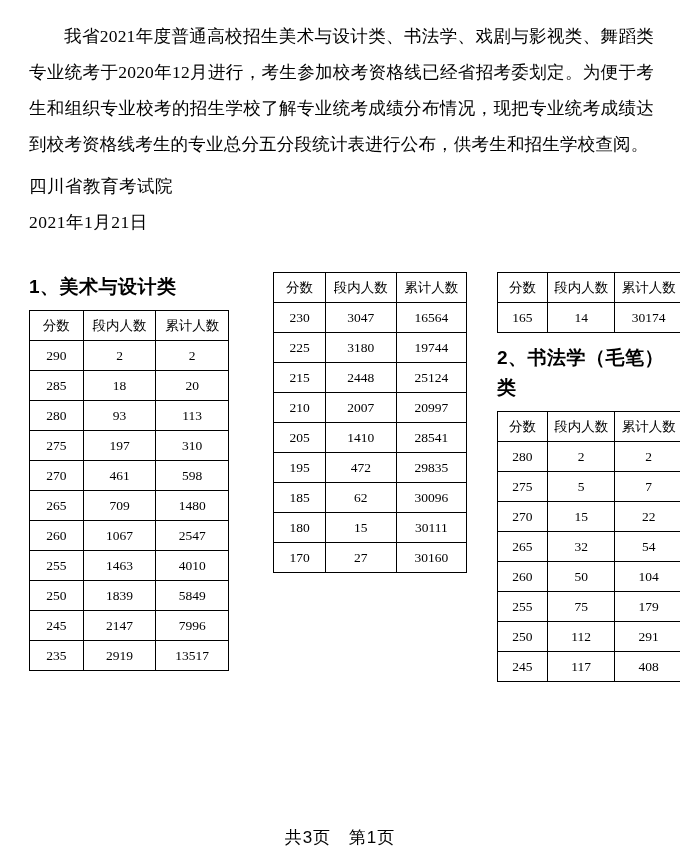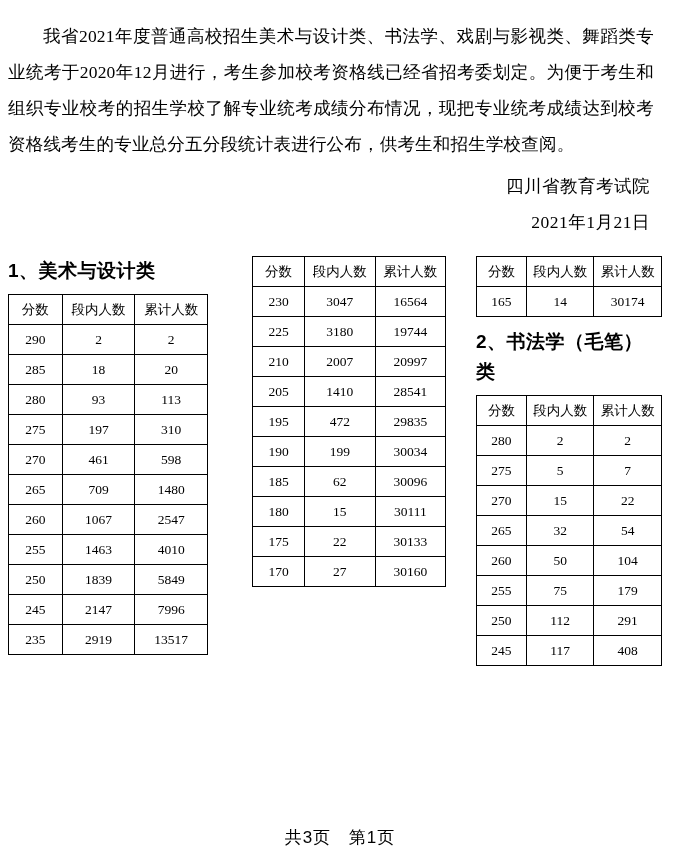--- a/index.html
+++ b/index.html
@@ -13,53 +13,52 @@
     font-family: "Liberation Serif", "DejaVu Serif", serif;
     color: #000000;
     position: relative;
     overflow: hidden;
   }
   .page {
     position: relative;
     width: 680px;
     height: 851px;
     box-sizing: border-box;
-    padding: 18px 26px 0 8px;
+    padding: 18px 26px 0 29px;
   }
   .intro {
     font-size: 17.5px;
     line-height: 36px;
     text-align: justify;
     text-justify: inter-ideograph;
     letter-spacing: 0.2px;
   }
   .intro p {
     margin: 0;
     text-indent: 2em;
   }
   .signature {
     margin-top: 6px;
     font-size: 17.5px;
     line-height: 36px;
-    text-align: right;
     padding-right: 4px;
   }
   .signature div {
     letter-spacing: 0.5px;
   }
 
   .tables-area {
     position: relative;
     margin-top: 16px;
     height: 470px;
   }
 
   .col {
     position: absolute;
-    top: 0;
+    top: 16px;
   }
   .col-left  { left: 0px;   width: 200px; }
   .col-mid   { left: 244px; width: 194px; }
   .col-right { left: 468px; width: 186px; }
 
   .sec-title {
     font-size: 19px;
     font-weight: bold;
     line-height: 30px;
     letter-spacing: 0.5px;
@@ -220,53 +219,48 @@
               <td>230</td>
               <td>3047</td>
               <td>16564</td>
             </tr>
           <tr>
               <td>225</td>
               <td>3180</td>
               <td>19744</td>
             </tr>
           <tr>
+              <td>215</td>
+              <td>2448</td>
+              <td>25124</td>
+            </tr>
+          <tr>
               <td>210</td>
               <td>2007</td>
               <td>20997</td>
             </tr>
           <tr>
               <td>205</td>
               <td>1410</td>
               <td>28541</td>
             </tr>
           <tr>
               <td>195</td>
               <td>472</td>
               <td>29835</td>
             </tr>
           <tr>
-              <td>190</td>
-              <td>199</td>
-              <td>30034</td>
-            </tr>
-          <tr>
               <td>185</td>
               <td>62</td>
               <td>30096</td>
             </tr>
           <tr>
               <td>180</td>
               <td>15</td>
               <td>30111</td>
-            </tr>
-          <tr>
-              <td>175</td>
-              <td>22</td>
-              <td>30133</td>
             </tr>
           <tr>
               <td>170</td>
               <td>27</td>
               <td>30160</td>
             </tr>
         </tbody>
       </table>
     </div>
 

